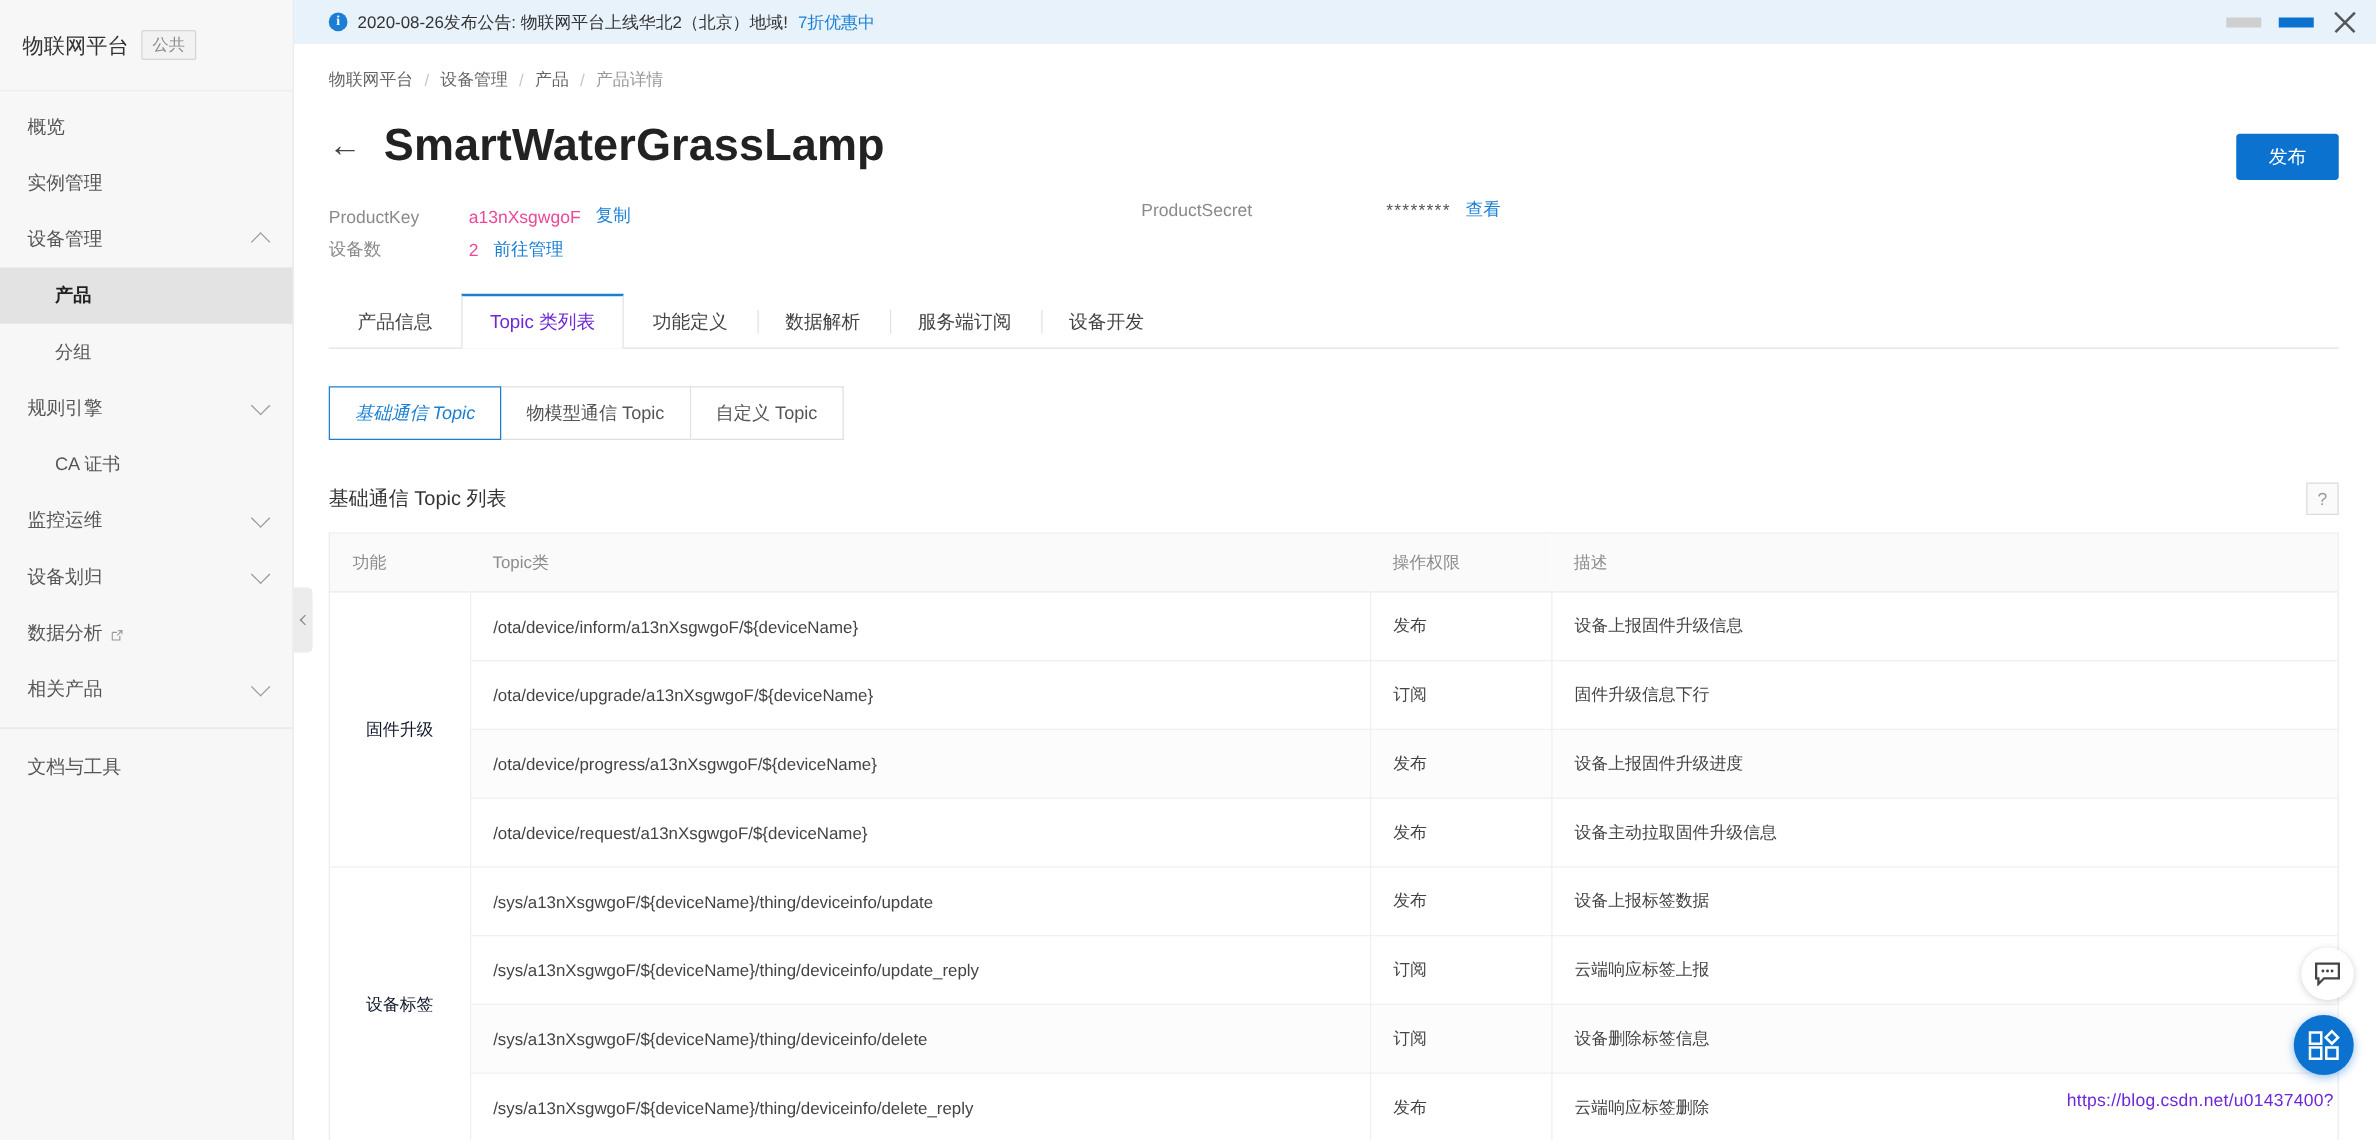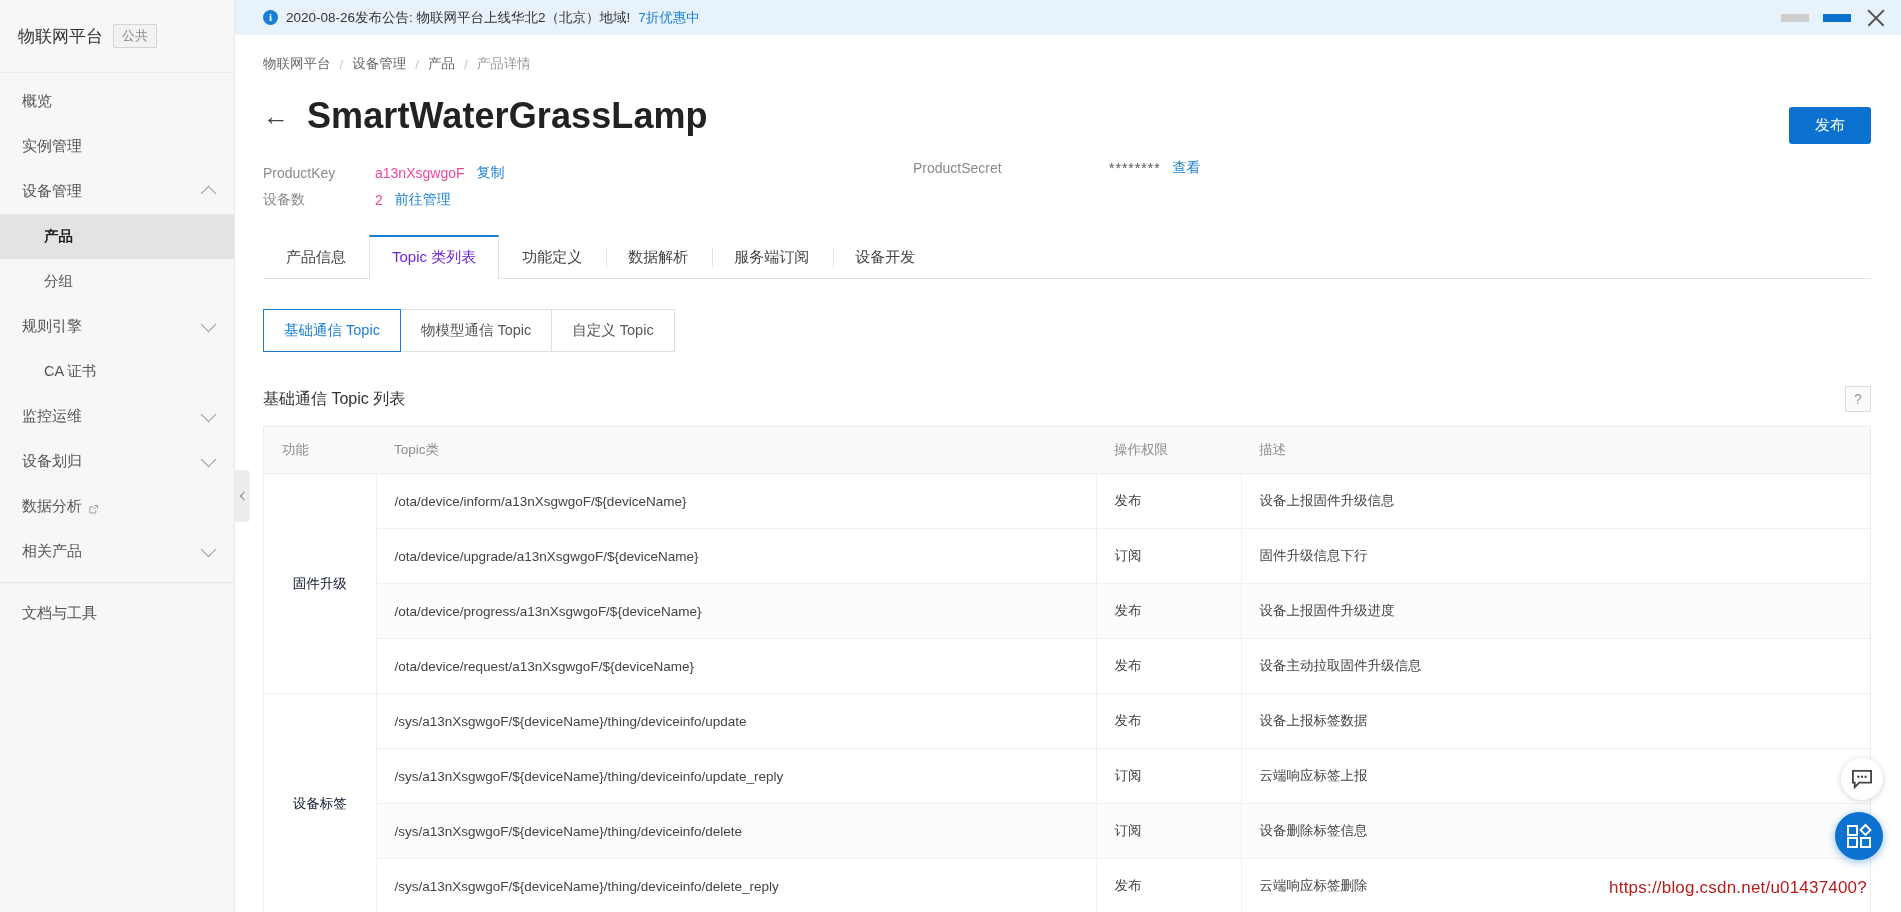--- a/index.html
+++ b/index.html
@@ -120,21 +120,21 @@
     color: #6d28d9; border-color: #e2e2e2; background: #fff;
     border-top: 2px solid #1a7fd4; padding-top: 11px;
   }
   .tab.active::before, .tab.active + .tab::before { background: transparent; }
 
   .subtabs { display: flex; margin-top: 30px; }
   .subtab {
     padding: 11px 20px; font-size: 14.5px; color: #555; cursor: pointer;
     border: 1px solid #e0e0e0; border-left: none; background: #fff;
   }
-  .subtab:first-child { border-left: 1px solid #e0e0e0; }
+  .subtab:first-child { border-left: 1px solid #e0e0e0; font-style: italic; }
   .subtab.active {
     color: #1a7fd4; border: 1px solid #1a7fd4; position: relative; z-index: 2;
   }
 
   .section-head {
     display: flex; align-items: center; justify-content: space-between;
     margin-top: 34px;
   }
   .section-title { font-size: 16px; font-weight: normal; color: #333; text-align: right; }
   .help-btn {
@@ -180,22 +180,22 @@
   .collapse-handle {
     position: absolute; left: 0; top: 470px; width: 15px; height: 52px;
     background: #ececec; border-radius: 0 4px 4px 0; cursor: pointer;
     display: flex; align-items: center; justify-content: center; z-index: 8;
   }
   .collapse-handle .ar {
     width: 6px; height: 6px; border-left: 1.6px solid #888;
     border-bottom: 1.6px solid #888; transform: rotate(45deg); margin-left: 2px;
   }
   .watermark {
-    position: absolute; right: 34px; bottom: 14px; font-size: 17px;
-    color: #b91c1c; letter-spacing: .2px;
+    position: absolute; right: 34px; bottom: 24px; font-size: 14px;
+    color: #6d28d9; letter-spacing: .2px;
   }
 </style>
 </head>
 <body>
 
 <div class="app">
 
   <aside class="sidebar">
     <div class="brand">
       <span class="brand-title">物联网平台</span>

